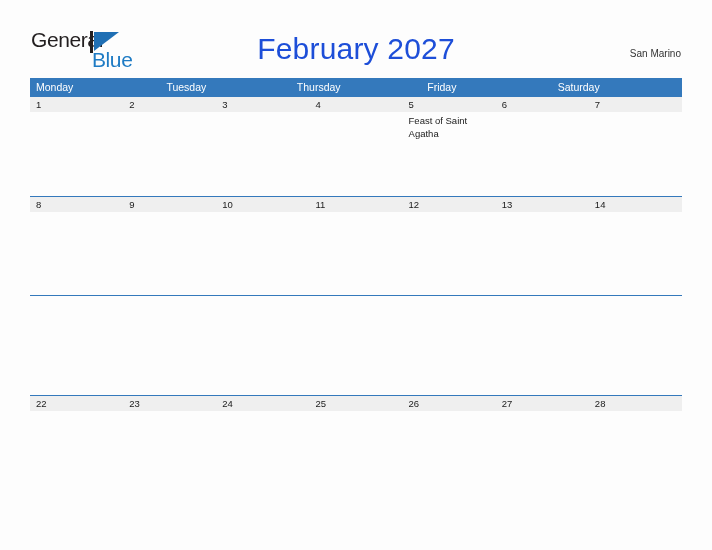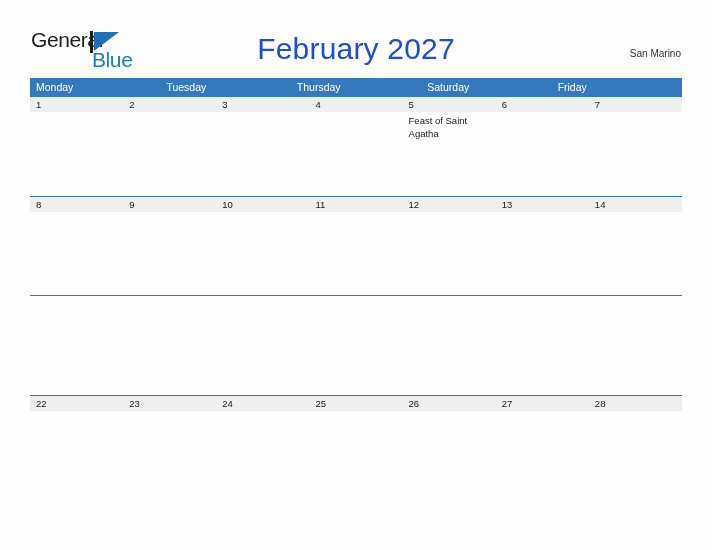--- a/index.html
+++ b/index.html
@@ -203,22 +203,22 @@
     <div class="region-label">San Marino</div>
 
   </div>
 
   <div class="calendar">
 
     <div class="weekday-row">
       <div class="weekday-cell">Monday</div>
       <div class="weekday-cell">Tuesday</div>
       <div class="weekday-cell">Thursday</div>
+      <div class="weekday-cell">Friday</div>
       <div class="weekday-cell">Saturday</div>
-      <div class="weekday-cell">Friday</div>
     </div>
 
     <div class="week-row">
       <div class="daynum-band">
         <div class="daynum-cell">1</div>
         <div class="daynum-cell">2</div>
         <div class="daynum-cell">3</div>
         <div class="daynum-cell">4</div>
         <div class="daynum-cell">5</div>
         <div class="daynum-cell">6</div>

